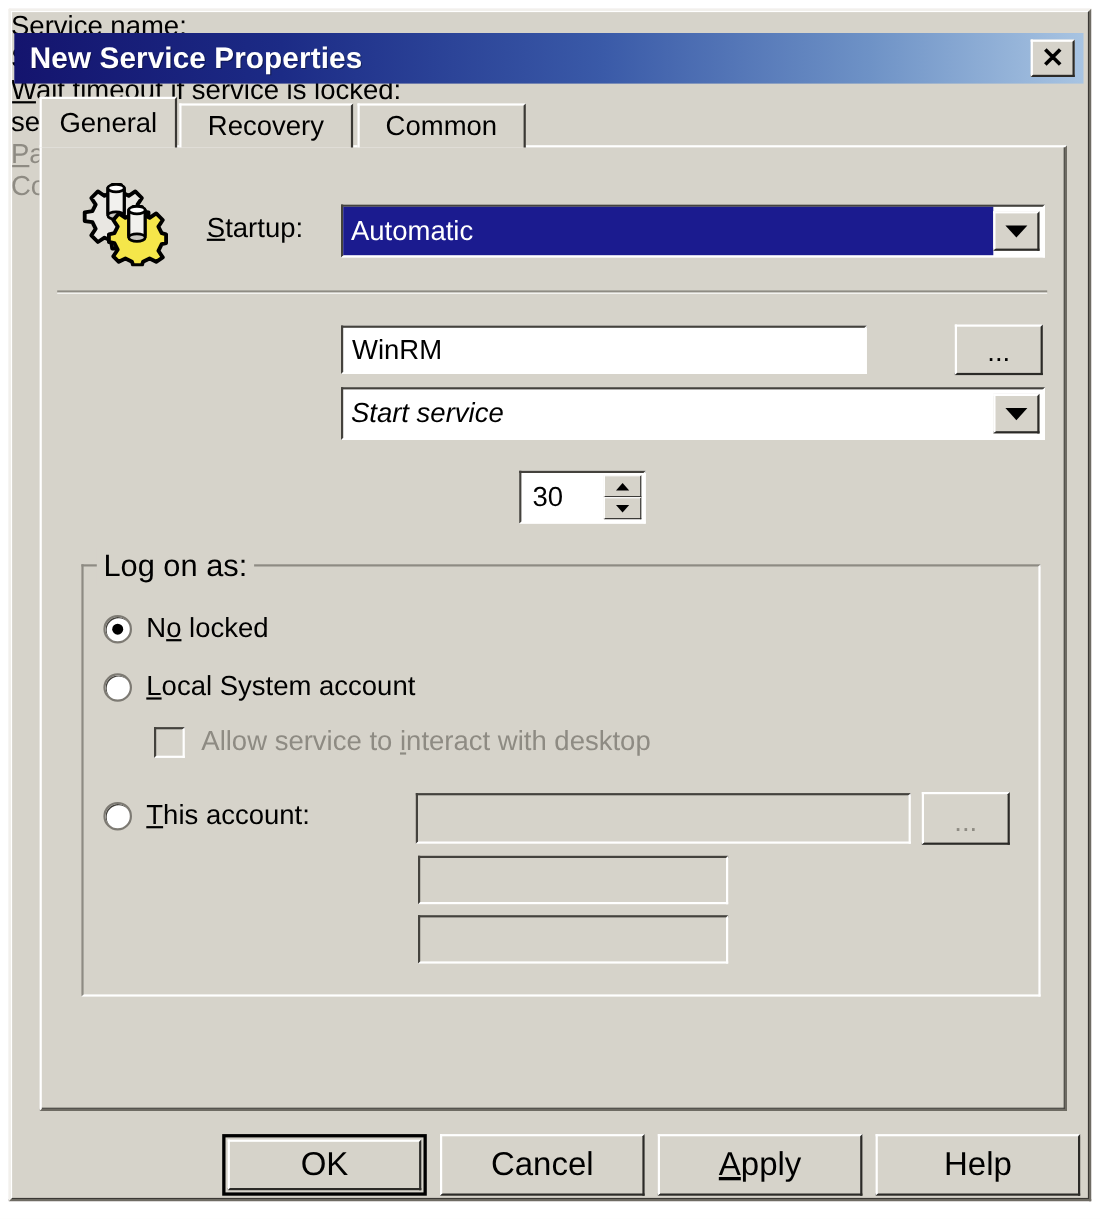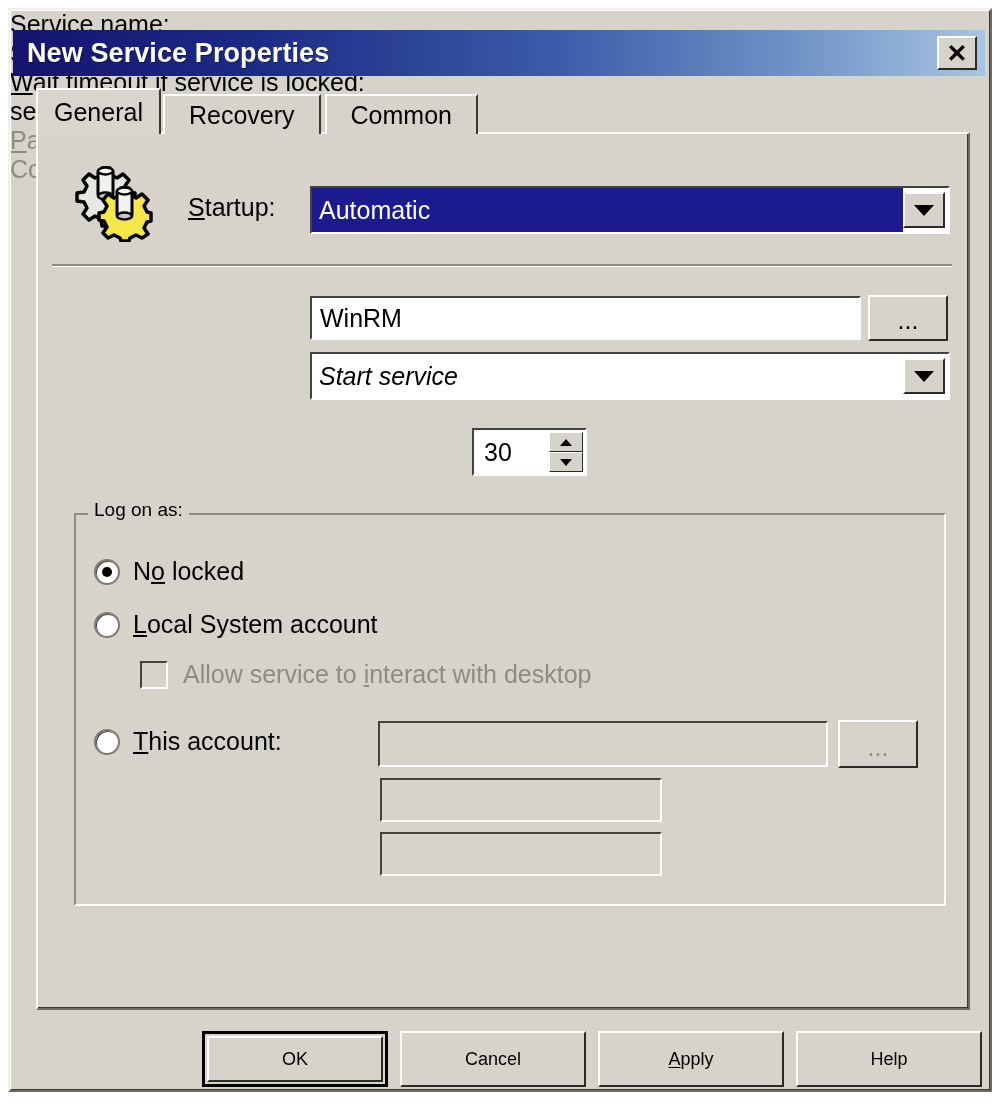--- a/index.html
+++ b/index.html
@@ -259,21 +259,21 @@
     align-items: flex-end;
     justify-content: center;
     font-size: 25px;
     color: #000000;
     cursor: pointer;
     padding-bottom: 4px;
   }
   .btn-small.disabled { color: #8e8b83; cursor: default; }
 
   #svc-name-label { left: 62px; top: 294px; }
-  #svc-name-field { left: 300px; top: 286px; width: 551px; height: 44px; }
+  #svc-name-field { left: 300px; top: 286px; width: 478px; height: 44px; }
   #svc-name-browse { left: 858px; top: 285px; width: 80px; height: 46px; }
 
   #svc-action-label { left: 62px; top: 351px; }
   #svc-action-combo { left: 300px; top: 342px; width: 640px; height: 48px; font-style: italic; }
 
   
   #wait-label { left: 62px; top: 428px; }
   .spin-wrap {
     position: absolute;
     left: 462px;
@@ -342,21 +342,21 @@
     border-right: 2px solid #ffffff;
     border-bottom: 2px solid #ffffff;
     box-sizing: border-box;
   }
   .groupbox-label {
     position: absolute;
     left: 78px;
     top: 489px;
     background: #d6d3ca;
     padding: 0 6px;
-    font-size: 19px;
+    font-size: 28px;
     color: #000000;
   }
 
   
   .radio-row {
     position: absolute;
     display: flex;
     align-items: center;
     cursor: pointer;
   }
@@ -419,21 +419,21 @@
     position: absolute;
     background: #d6d3ca;
     border-top: 2px solid #ffffff;
     border-left: 2px solid #ffffff;
     border-right: 2px solid #2b2a27;
     border-bottom: 2px solid #2b2a27;
     box-sizing: border-box;
     display: flex;
     align-items: center;
     justify-content: center;
-    font-size: 18px;
+    font-size: 30px;
     color: #000000;
     cursor: pointer;
   }
   .btn.default { border: 3px solid #000000; }
   .btn.default .btn-face {
     position: absolute;
     inset: 2px;
     border-top: 2px solid #ffffff;
     border-left: 2px solid #ffffff;
     border-right: 2px solid #2b2a27;

